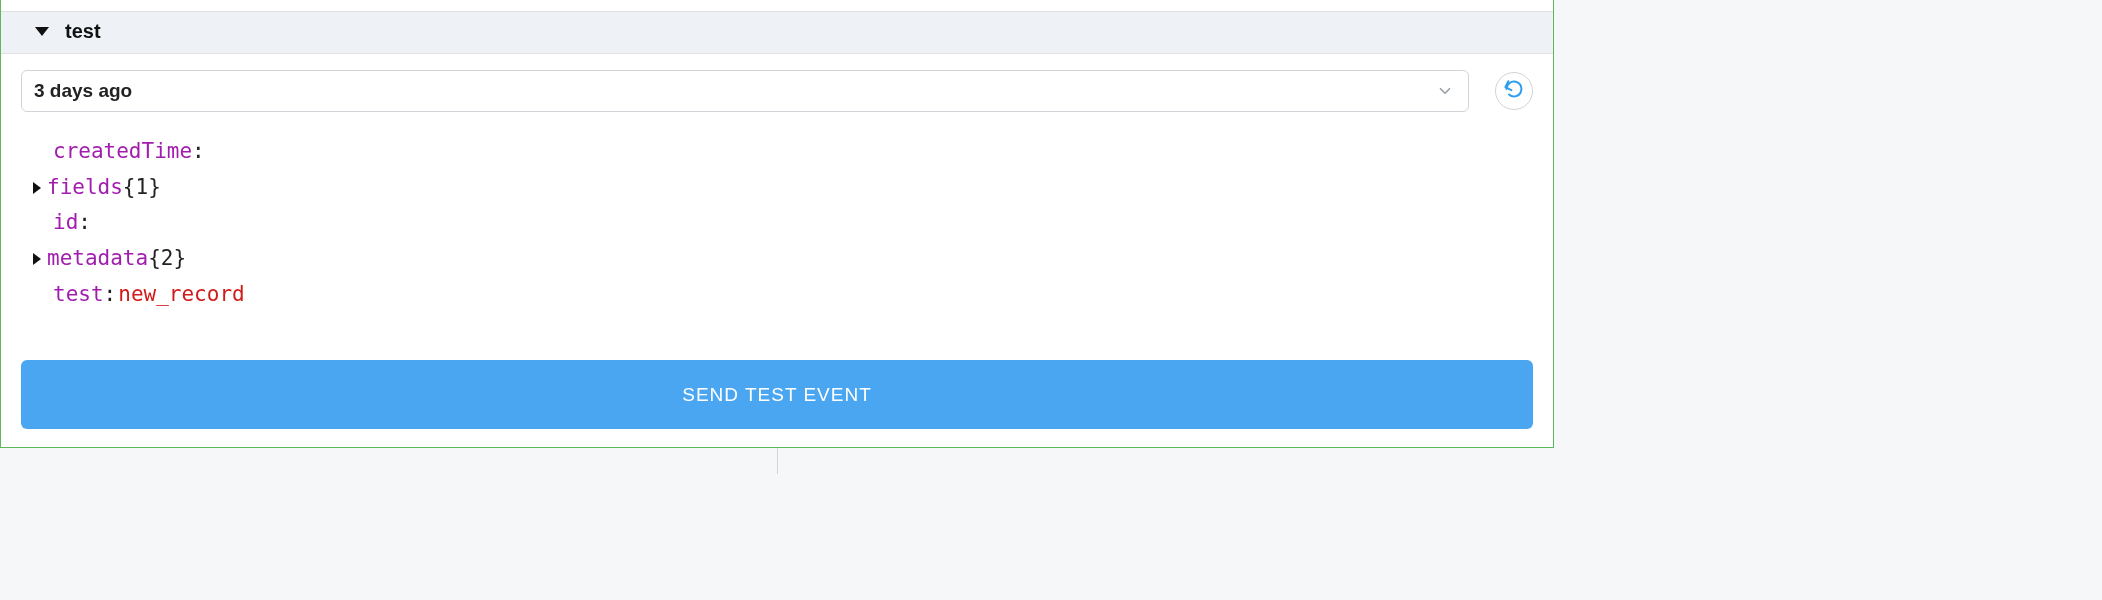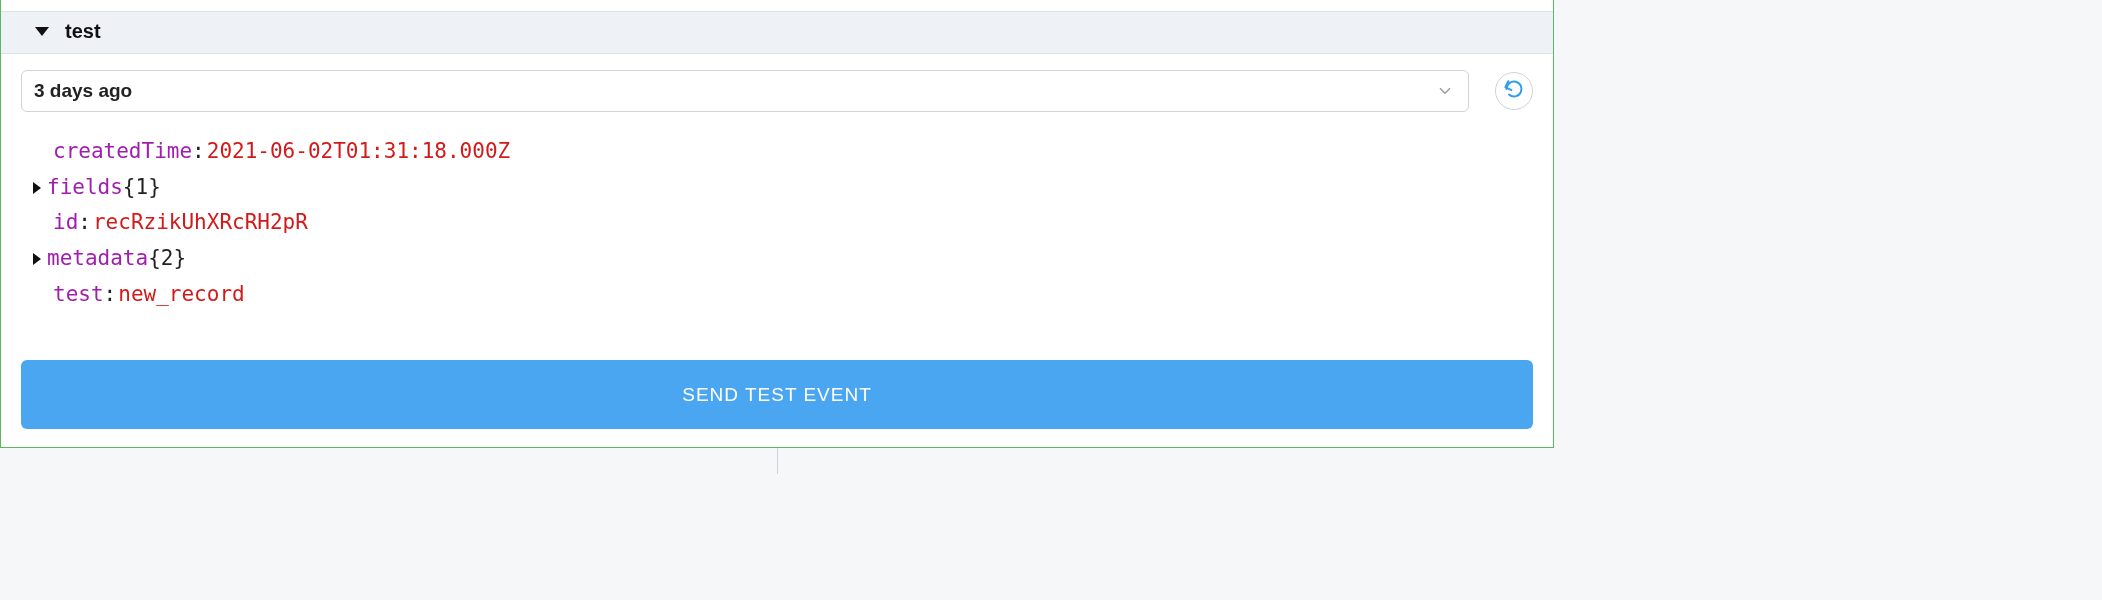--- a/index.html
+++ b/index.html
@@ -158,33 +158,31 @@
         </svg>
       </span>
     </div>
   </div>
 
   <div class="json-viewer" id="json-viewer">
       <div class="json-line">
         <span class="json-indent"></span>
         <span class="k">createdTime</span>
         <span class="colon">: </span>
-        <span class="v-red">2021-06-02T01:31:18.000Z</span>
       </div>
       <div class="json-line">
         <span class="caret-right"></span>
         <span class="k">fields</span>
         <span> </span>
         <span class="brace">{1}</span>
       </div>
       <div class="json-line">
         <span class="json-indent"></span>
         <span class="k">id</span>
         <span class="colon">: </span>
-        <span class="v-red">recRzikUhXRcRH2pR</span>
       </div>
       <div class="json-line">
         <span class="caret-right"></span>
         <span class="k">metadata</span>
         <span> </span>
         <span class="brace">{2}</span>
       </div>
       <div class="json-line">
         <span class="json-indent"></span>
         <span class="k">test</span>

